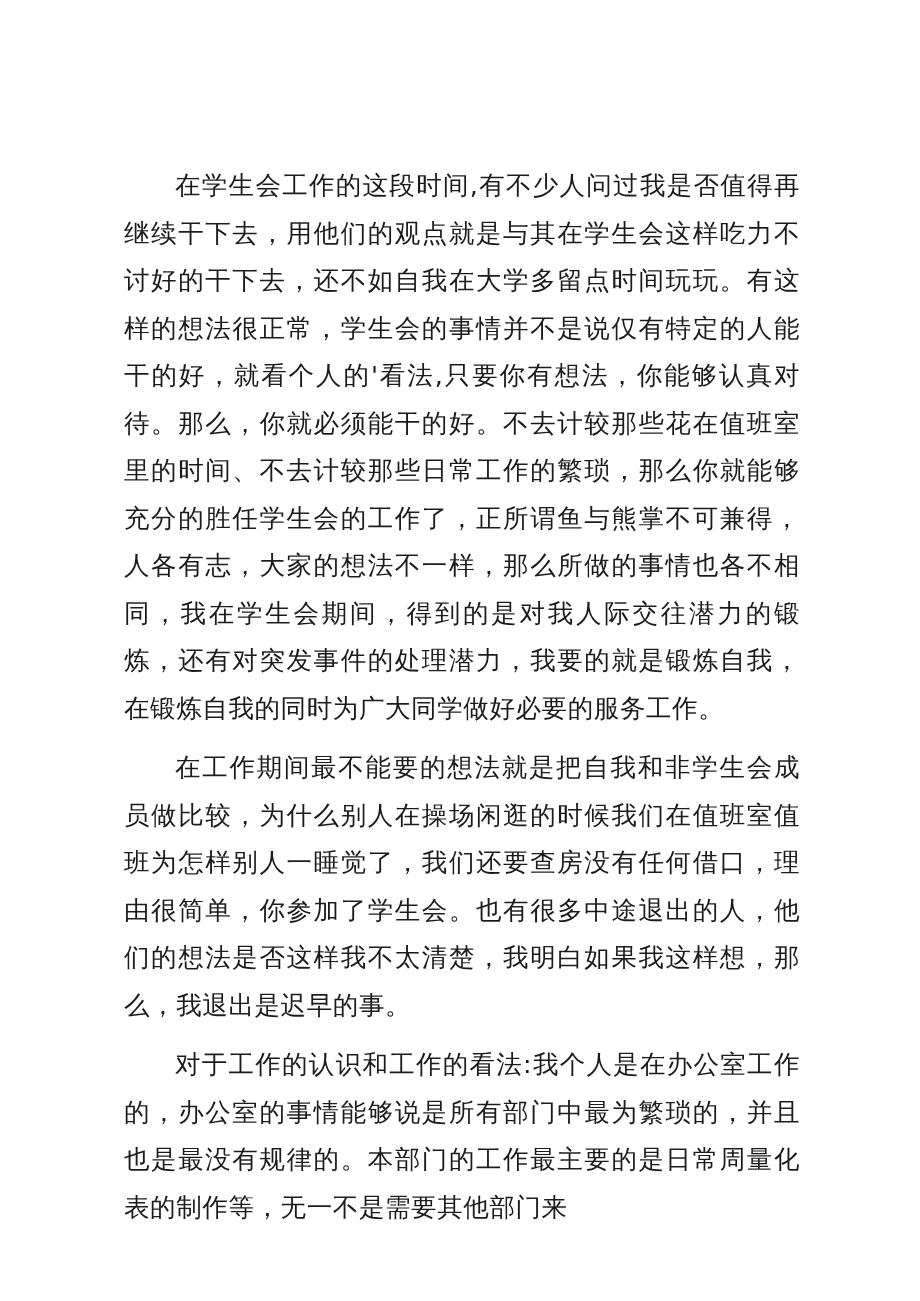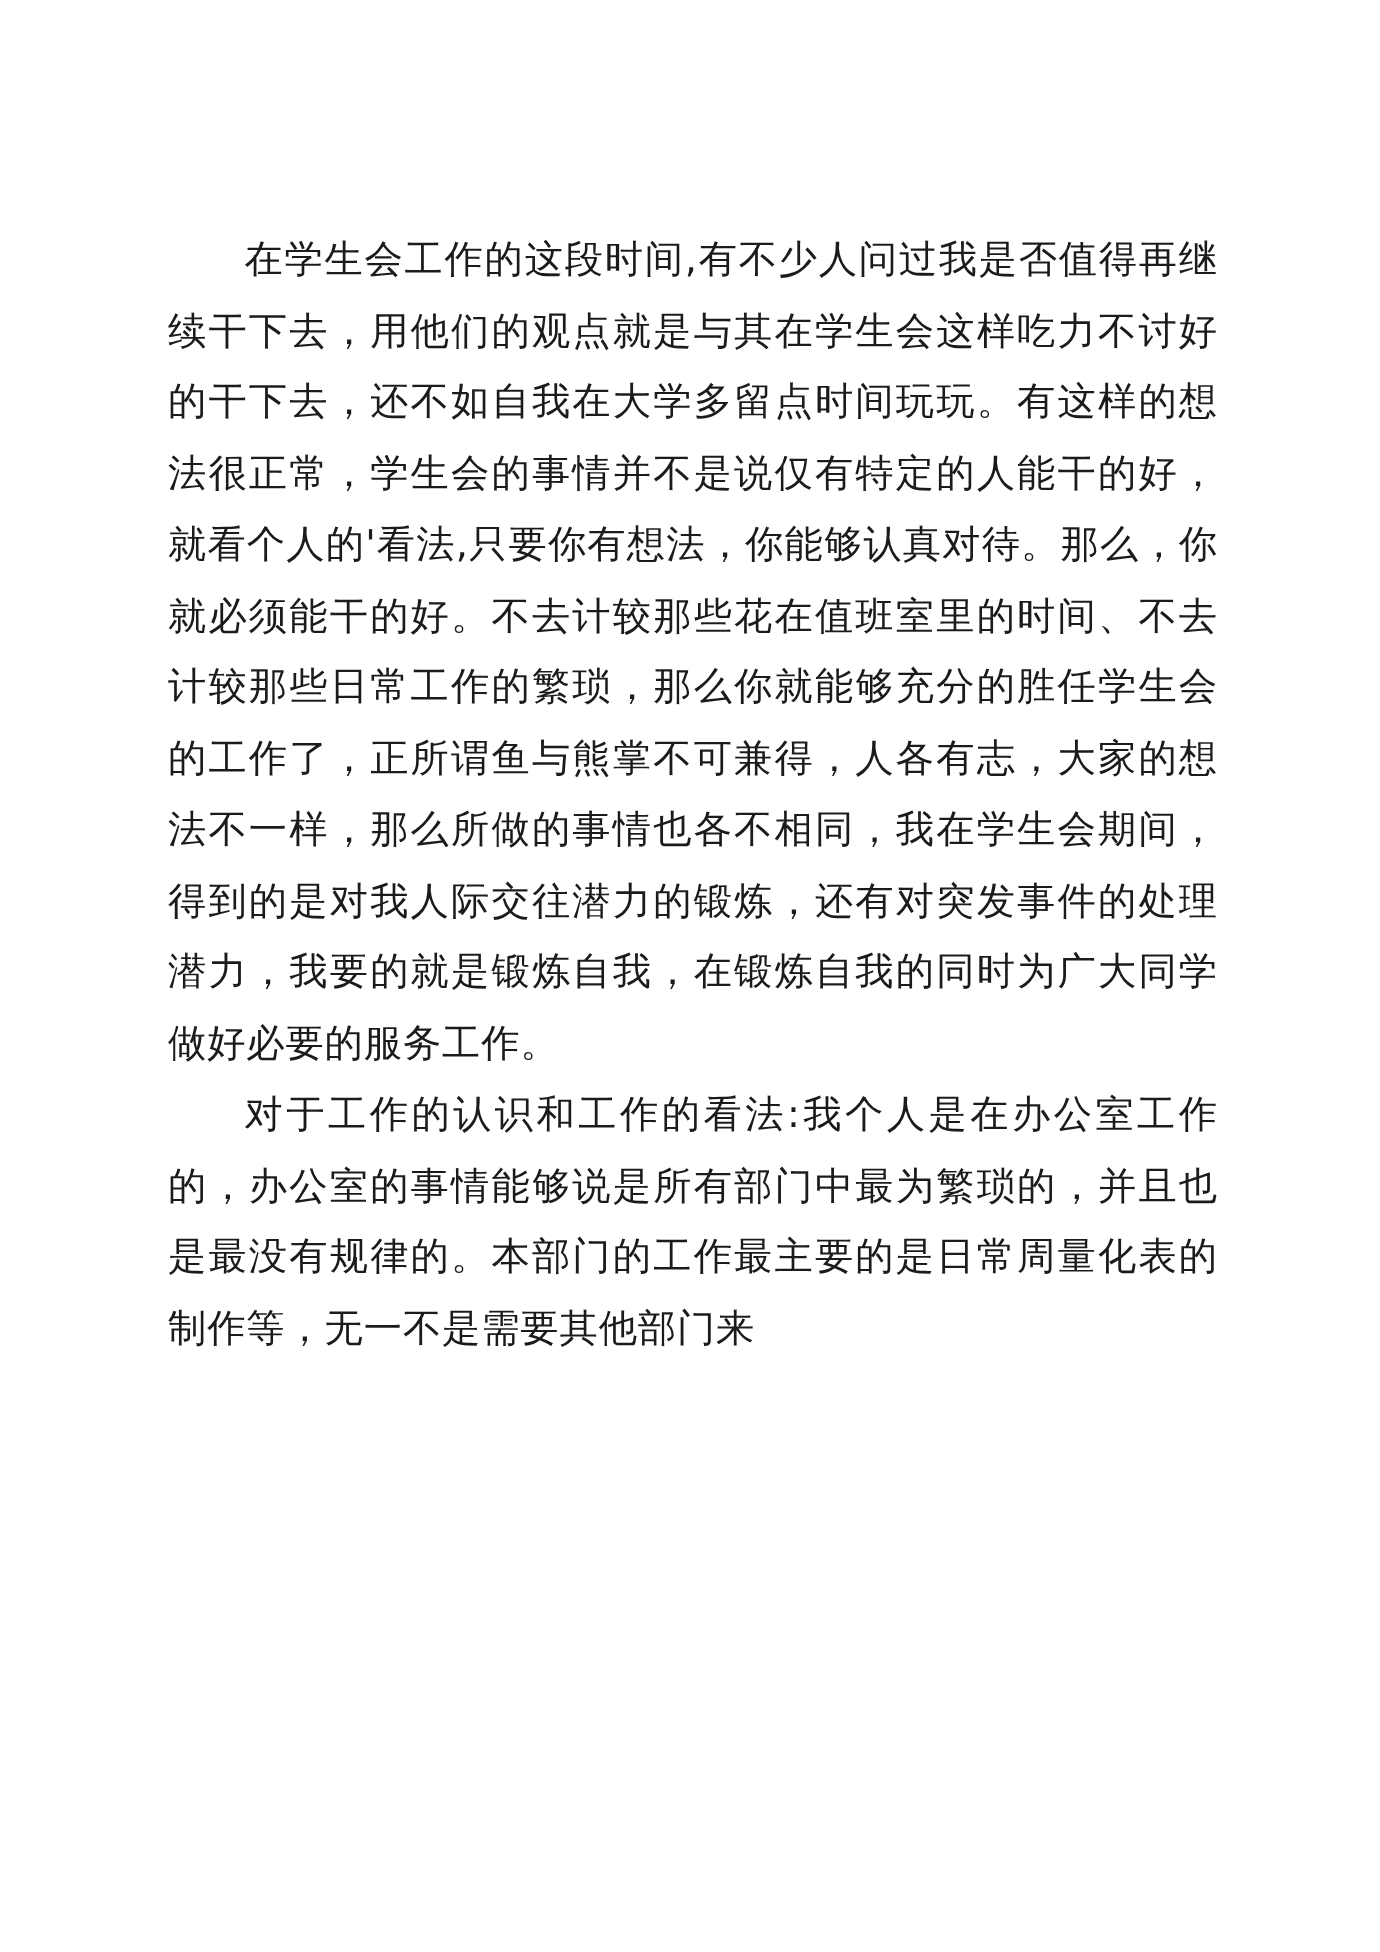--- a/index.html
+++ b/index.html
@@ -18,21 +18,21 @@
   }
 
   .doc-body {
     position: absolute;
     left: 112px;
     top: 150px;
     width: 700px;
   }
 
   .para {
-    margin: 0;
+    margin: 12px;
     padding: 0;
     font-family: "DejaVu Sans", "Liberation Sans", sans-serif;
     font-size: 25.5px;
     line-height: 47.5px;
     color: #1b1b1b;
     text-align: justify;
     text-justify: inter-character;
     text-indent: 51px;
     letter-spacing: 0.6px;
     word-break: break-all;
@@ -42,15 +42,16 @@
   .para + .para {
     margin-top: 0px;
   }
 </style>
 </head>
 <body>
 
 <div class="page">
   <div class="doc-body">
     <p class="para">在学生会工作的这段时间,有不少人问过我是否值得再继续干下去，用他们的观点就是与其在学生会这样吃力不讨好的干下去，还不如自我在大学多留点时间玩玩。有这样的想法很正常，学生会的事情并不是说仅有特定的人能干的好，就看个人的'看法,只要你有想法，你能够认真对待。那么，你就必须能干的好。不去计较那些花在值班室里的时间、不去计较那些日常工作的繁琐，那么你就能够充分的胜任学生会的工作了，正所谓鱼与熊掌不可兼得，人各有志，大家的想法不一样，那么所做的事情也各不相同，我在学生会期间，得到的是对我人际交往潜力的锻炼，还有对突发事件的处理潜力，我要的就是锻炼自我，在锻炼自我的同时为广大同学做好必要的服务工作。</p>
+    <p class="para">在工作期间最不能要的想法就是把自我和非学生会成员做比较，为什么别人在操场闲逛的时候我们在值班室值班为怎样别人一睡觉了，我们还要查房没有任何借口，理由很简单，你参加了学生会。也有很多中途退出的人，他们的想法是否这样我不太清楚，我明白如果我这样想，那么，我退出是迟早的事。</p>
     <p class="para">对于工作的认识和工作的看法:我个人是在办公室工作的，办公室的事情能够说是所有部门中最为繁琐的，并且也是最没有规律的。本部门的工作最主要的是日常周量化表的制作等，无一不是需要其他部门来</p>
   </div>
 </div>
 
 </body></html>

